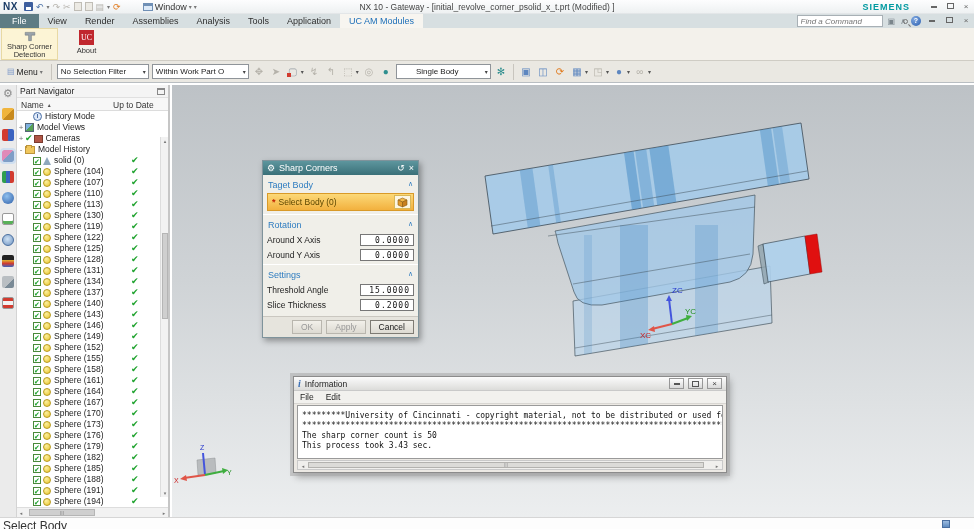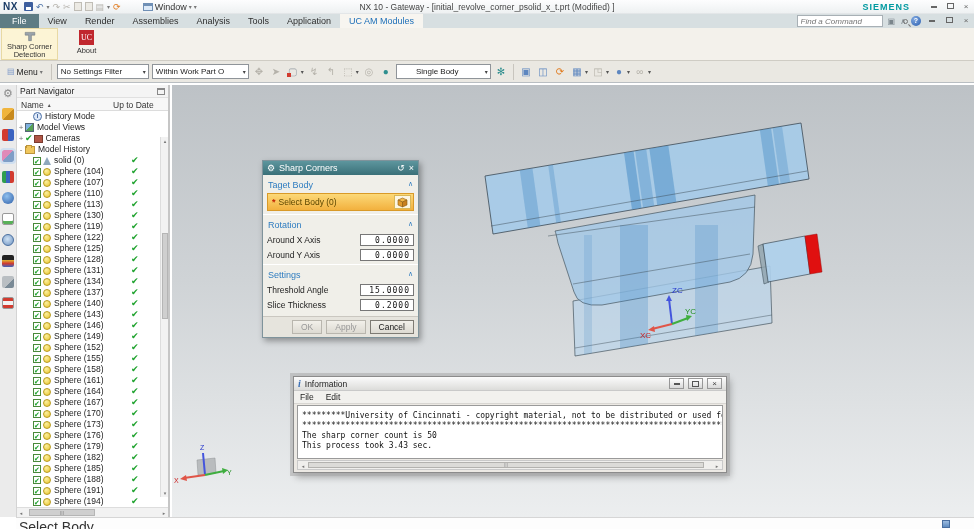--- a/index.html
+++ b/index.html
@@ -125,21 +125,21 @@
   .iw-t { font-size:8.5px; color:#222; flex:1; }
   .iw-btn { width:15px; height:11px; border:1px solid #979797; background:linear-gradient(#fefefe,#d8d8d8); text-align:center; line-height:9px; font-size:8px; color:#444; }
   .iw-btn .bar { display:inline-block; width:6px; height:2px; background:#555; margin-bottom:1px; }
   .iw-btn .box { display:inline-block; width:7px; height:6px; border:1px solid #555; margin-top:2px; }
   .iw-menu { height:13px; background:#f2f1ee; display:flex; gap:12px; padding:0 6px; align-items:center; font-size:8.5px; color:#222; border-bottom:1px solid #d8d6d2; }
   .iw-content { position:absolute; left:3px; right:3px; top:28px; bottom:13px; background:#fff; border:1px solid #9a9a9a; overflow:hidden; font-family:"DejaVu Sans Mono", monospace; font-size:8px; line-height:10px; padding:5px 4px; white-space:pre; color:#111; }
   .iw-hscroll { position:absolute; left:3px; right:3px; bottom:2px; height:10px; background:#f0efed; border:1px solid #c9c9c9; }
   .iw-hthumb { position:absolute; left:10px; right:18px; top:1px; height:6px; background:#dcdbd8; border:1px solid #b3b2af; text-align:center; line-height:5px; font-size:5px; color:#999; }
 
   
-  .statusbar { position:absolute; left:0; right:0; bottom:0; height:12px; background:#fdfdfd; border-top:1px solid #d6d6d6; font-size:14px; color:#333; padding:1px 3px;margin-left:16px; }
+  .statusbar { position:absolute; left:0; right:0; bottom:0; height:12px; background:#fdfdfd; border-top:1px solid #d6d6d6; font-size:12px; color:#333; padding:1px 3px; }
   .sb-ic { position:absolute; right:24px; top:2px; width:8px; height:8px; background:linear-gradient(#9dbce0,#5f8cc0); border:1px solid #4a6fa0; }
 </style>
 </head>
 <body>
 
 <div class="titlebar">
   <span class="nx-logo">NX</span>
   <span class="qa">
     <span class="save-ic"></span>
     <span class="gi">↶</span>
@@ -201,21 +201,21 @@
   </div>
 </div>
 
 <div class="toolbar">
   <span class="menu-btn">
     <span class="menu-grid">▤</span>
     <span>Menu</span>
     <span class="caret">▾</span>
   </span>
   <span class="sep"></span>
-  <span class="dd f1">No Settings Filter</span>
+  <span class="dd f1">No Selection Filter</span>
   <span class="dd f2">Within Work Part O</span>
   <span class="ti gray">✥</span>
   <span class="ti gray">➤</span>
   <span class="ti red-dot">▢</span>
     <span class="tcaret">▾</span>
   <span class="ti gray">↯</span>
   <span class="ti gray">↰</span>
   <span class="ti gray">⬚</span>
     <span class="tcaret">▾</span>
   <span class="ti gray">◎</span>

